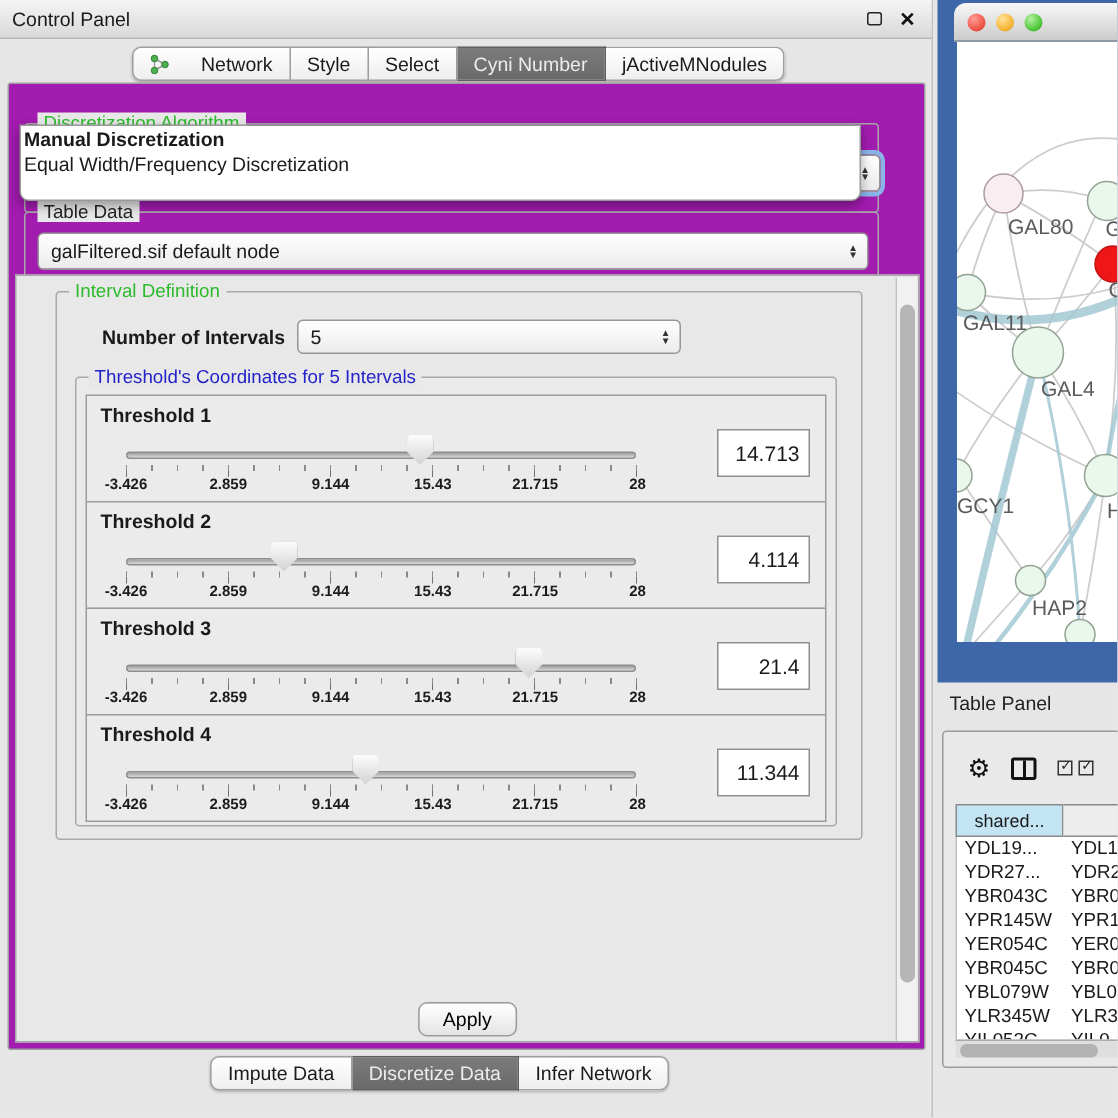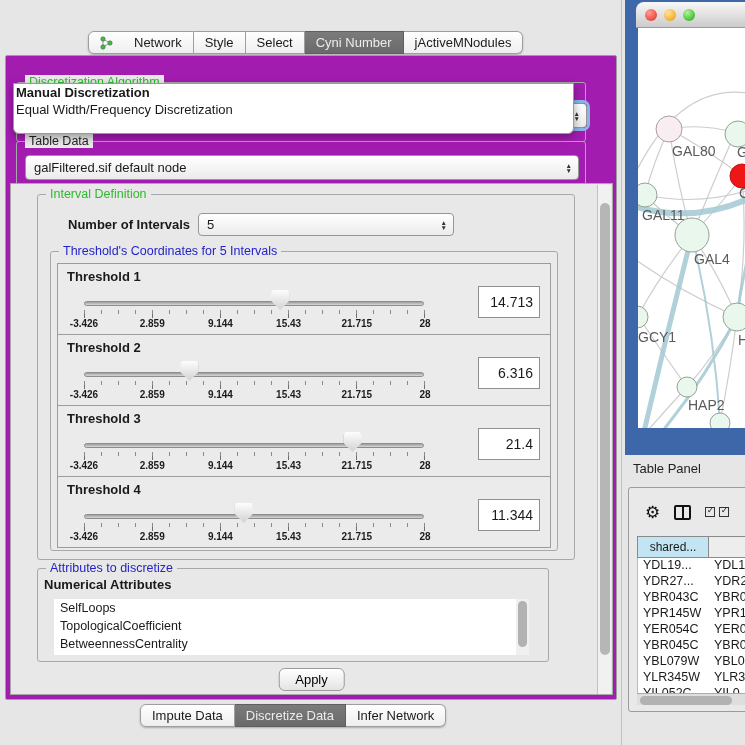--- a/index.html
+++ b/index.html
@@ -121,20 +121,29 @@
   .tp-row .c0 { width:76px; padding-left:5px; white-space:nowrap; }
   .tp-row .c1 { flex:1; white-space:nowrap; }
   .tp-hscroll { position:absolute; left:8px; right:0; top:205px; height:12px; background:#dedede; border-top:1px solid #ababab; }
   .tp-hscroll .thumb { position:absolute; left:3px; top:1.5px; width:92px; height:9px; background:#b2b2b2; border-radius:5px; }
 </style>
 </head>
 <body>
 
 <div class="control-panel">
 
+  <div class="cp-titlebar">
+    <span class="cp-title">Control Panel</span>
+    <span class="tb-icon">
+        <span class="float-glyph"></span>
+      </span>
+    <span class="tb-icon">
+        <span class="close-glyph">✕</span>
+      </span>
+  </div>
 
   <div class="seg cp-tabs">
     <div class="tab">
       <svg class="net-ic" viewBox="0 0 14 14">
         <line x1="3" y1="3" x2="10" y2="7" stroke="#9a9a9a" stroke-width="1"></line>
         <line x1="3" y1="11" x2="10" y2="7" stroke="#9a9a9a" stroke-width="1"></line>
         <line x1="3" y1="3" x2="3" y2="11" stroke="#9a9a9a" stroke-width="1"></line>
         <circle cx="3" cy="3" r="2.2" fill="#4caf50" stroke="#2e7d32" stroke-width=".6"></circle>
         <circle cx="3" cy="11" r="2.2" fill="#4caf50" stroke="#2e7d32" stroke-width=".6"></circle>
         <circle cx="10" cy="7" r="2.2" fill="#4caf50" stroke="#2e7d32" stroke-width=".6"></circle>
@@ -228,21 +237,21 @@
                 </div>
               <div class="ticks"></div>
               <div class="tlabels">
                 <span style="left:0%">-3.426</span>
                 <span style="left:20%">2.859</span>
                 <span style="left:40%">9.144</span>
                 <span style="left:60%">15.43</span>
                 <span style="left:80%">21.715</span>
                 <span style="left:100%">28</span>
               </div>
-              <div class="valbox">6.316</div>
+              <div class="valbox">4.114</div>
             </div>
 
             <div class="th-row">
               <span class="th-label">Threshold 3</span>
               <div class="track"></div>
               <div class="thumb-zone">
                   <div class="sl-thumb" style="left: calc(79% - 9px);"></div>
                 </div>
               <div class="ticks"></div>
               <div class="tlabels">
@@ -270,32 +279,20 @@
                 <span style="left:60%">15.43</span>
                 <span style="left:80%">21.715</span>
                 <span style="left:100%">28</span>
               </div>
               <div class="valbox">11.344</div>
             </div>
           </div>
         </div>
       </div>
 
-      <div class="group" style="left:26px; top:384px; width:512px; height:94px;">
-        <span class="gtitle t-blue">Attributes to discretize</span>
-        <span style="position:absolute; left:6px; top:8px; font-size:13px; font-weight:bold;">Numerical Attributes</span>
-        <div class="attr-list">
-          <div>SelfLoops</div>
-          <div>TopologicalCoefficient</div>
-          <div>BetweennessCentrality</div>
-        </div>
-        <div class="list-scroll">
-            <div class="thumb"></div>
-          </div>
-      </div>
 
       <button class="apply-btn">Apply</button>
 
       <div class="vscroll">
         <div class="thumb"></div>
       </div>
     </div>
   </div>
 
   <div class="seg cp-bottom-tabs">

